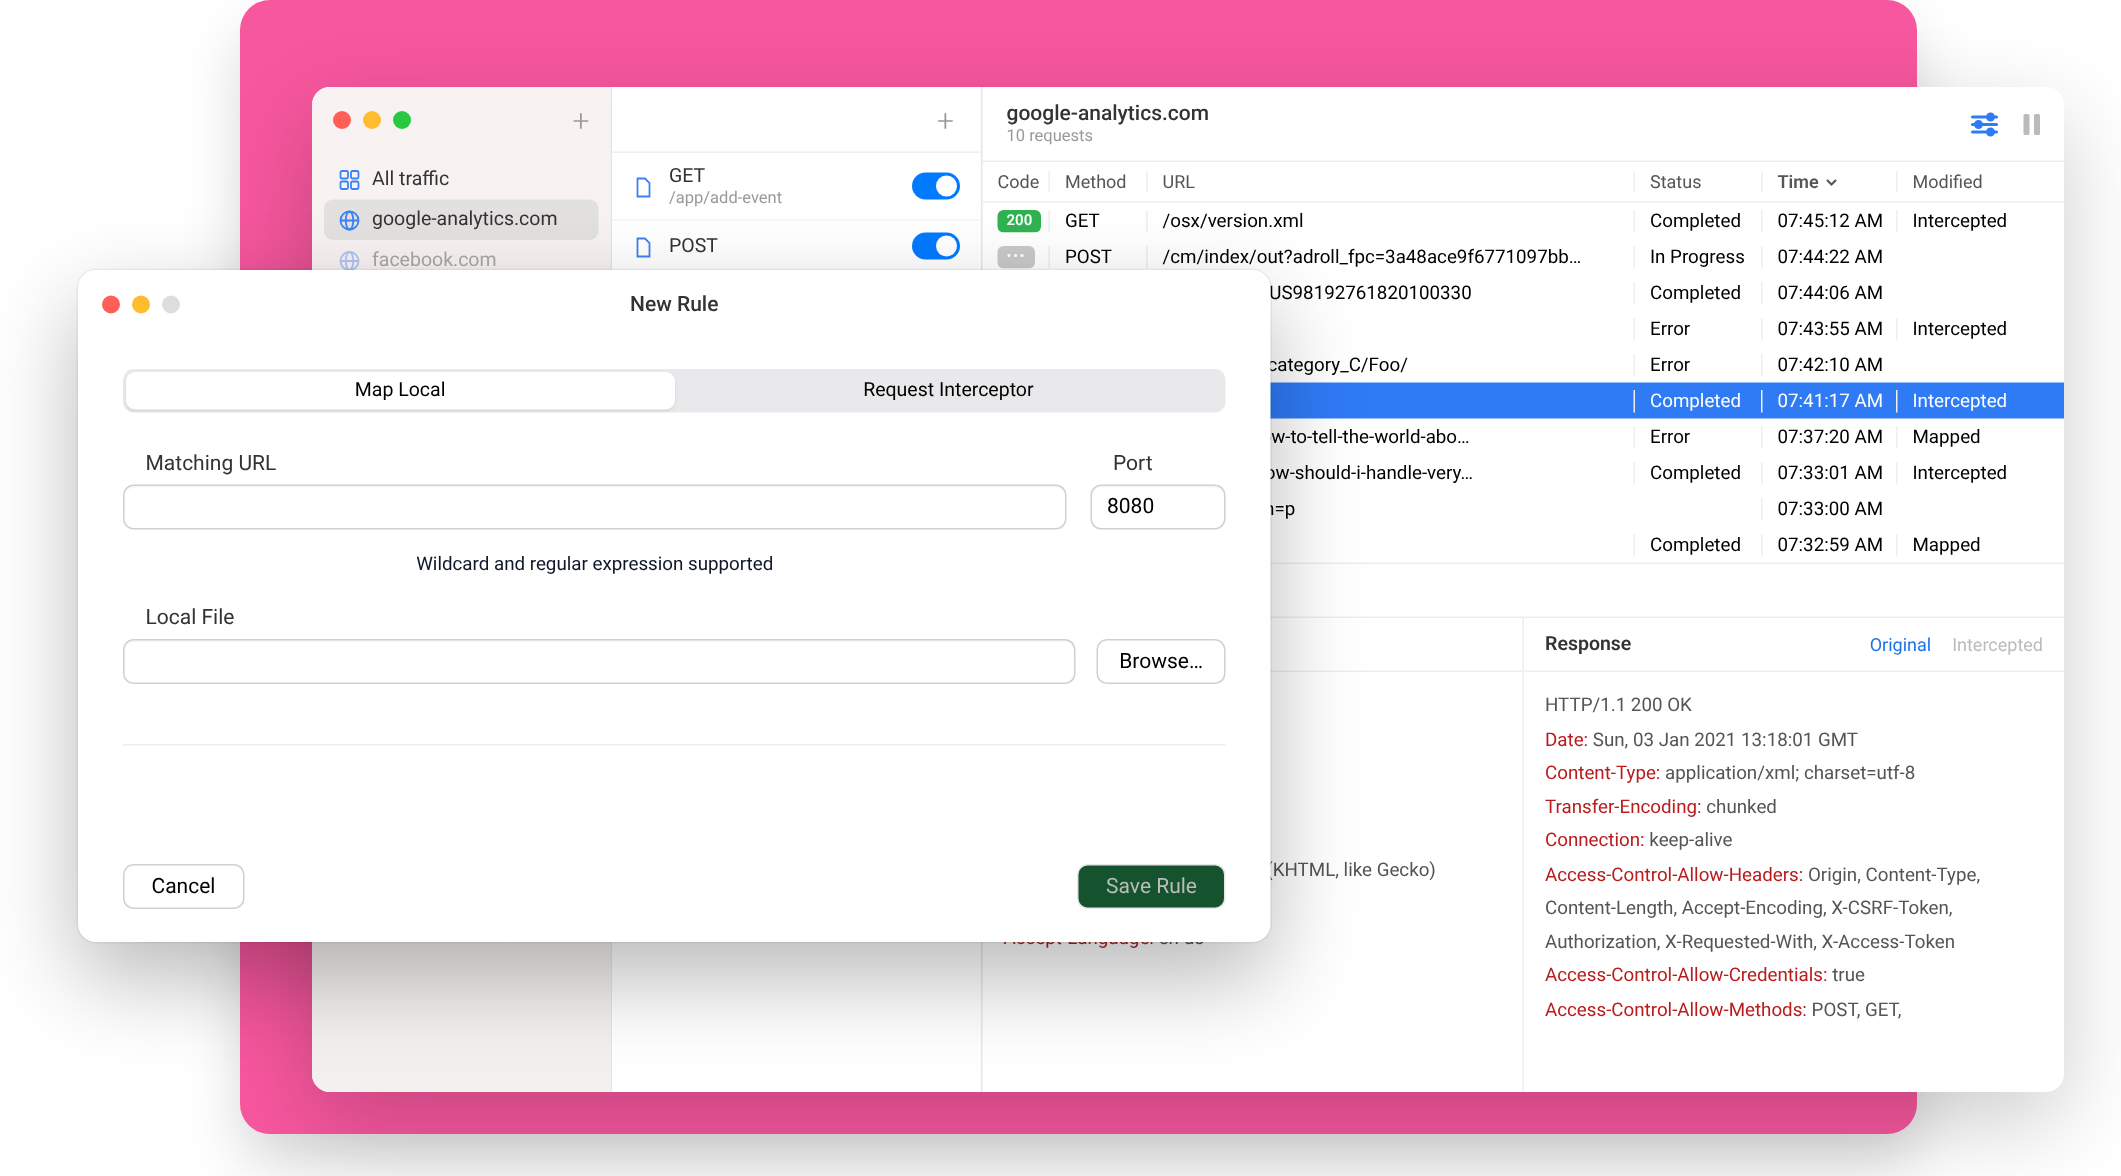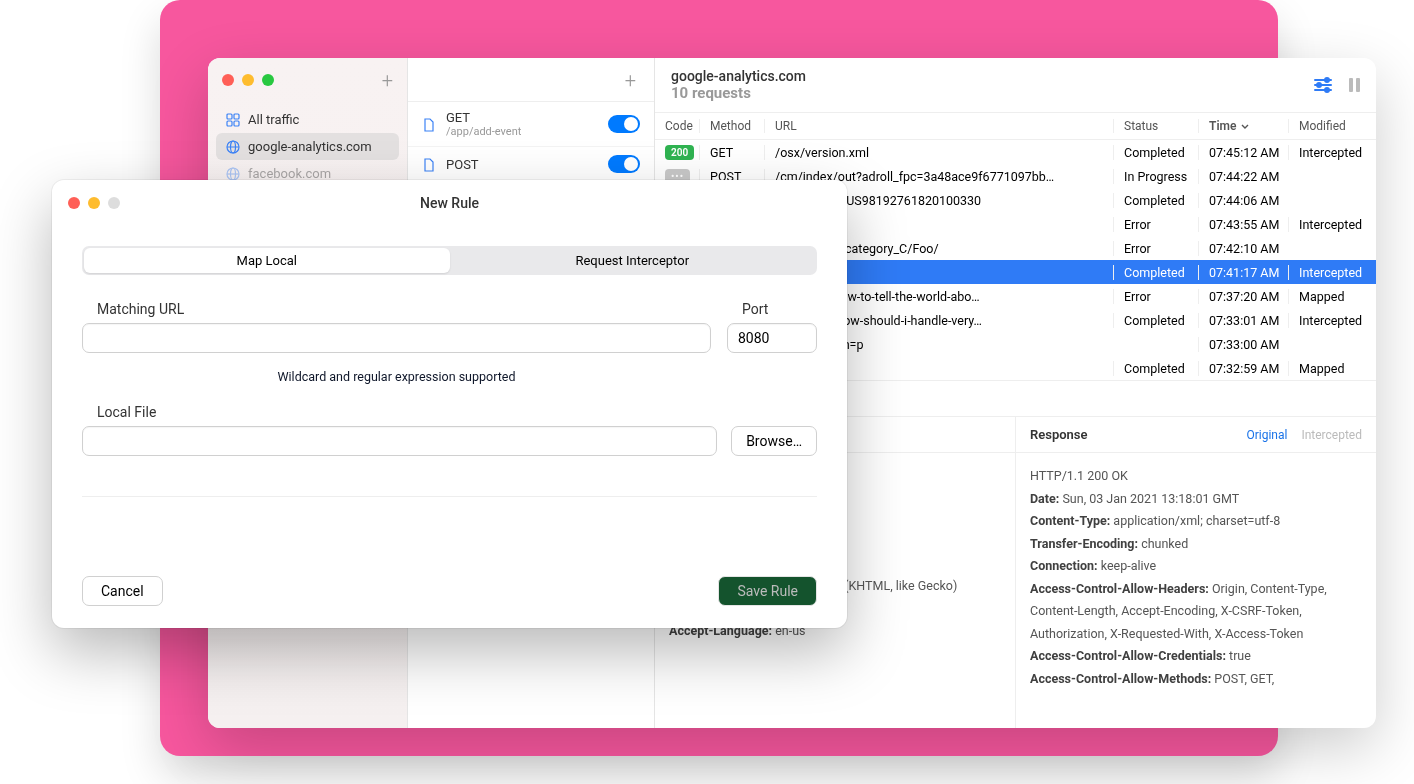--- a/index.html
+++ b/index.html
@@ -36,53 +36,53 @@
     .req-body { flex:1; min-width:0; }
     .req-method { font-size: 13px; color:#333; }
     .req-path { font-size: 11px; color:#999; white-space:nowrap; overflow:hidden; text-overflow:ellipsis; }
     .toggle { width: 32px; height: 18px; border-radius: 9px; background:#007aff; position:relative; }
     .toggle::after { content:""; position:absolute; right:2px; top:2px; width:14px; height:14px; border-radius:50%; background:#fff; }
 
     
     .content { flex:1; display:flex; flex-direction: column; min-width:0; }
     .content-header { padding: 10px 16px; border-bottom:1px solid #eee; display:flex; align-items:center; }
     .content-title { font-size: 14px; color:#333; font-weight:500; }
-    .content-sub { font-size: 15px; color:#999;font-weight:bold; }
+    .content-sub { font-size: 11px; color:#999; }
     .header-actions { margin-left:auto; display:flex; gap: 16px; align-items:center; }
     .toolbar-icon { width:20px; height:18px; cursor:pointer; }
     .pause-icon { display:flex; gap:3px; align-items:center; }
     .pause-icon span { width:4px; height:14px; background:#bbb; border-radius:1px; }
 
     
     .table-head { display:flex; font-size:12px; color:#555; border-bottom:1px solid #eee; padding: 6px 0; }
     .col { padding: 0 10px; }
     .col-code { width: 44px; }
     .col-method { width: 65px; border-left:1px solid #eee; }
     .col-url { flex:1; border-left:1px solid #eee; min-width:0; }
     .col-status { width: 85px; border-left:1px solid #eee; }
     .col-time { width: 90px; border-left:1px solid #eee; font-weight:600; display:flex; align-items:center; gap:4px; }
-    .col-modified { width: 88px; border-left:1px solid #eee; }
+    .col-modified { width: 112px; border-left:1px solid #eee; }
     .table-body { font-size:12.5px; }
     .row { display:flex; align-items:center; padding: 4px 0; height: 24px; }
     .row.selected { background:#2f7bf6; color:#fff; }
     .row .col { white-space:nowrap; overflow:hidden; text-overflow:ellipsis; }
     .badge-200 { display:inline-block; background:#2fb351; color:#fff; font-size:10px; padding:2px 6px; border-radius:4px; font-weight:600; }
     .badge-dots { display:inline-block; background:#c9c9c9; color:#fff; font-size:10px; padding:2px 6px; border-radius:4px; letter-spacing:1px; }
 
     
     .detail-path { padding: 10px 16px; border-top:1px solid #eee; font-size: 13px; color:#333; }
     .detail-split { display:flex; flex:1; min-height:0; border-top:1px solid #eee; }
     .panel { flex:1; min-width:0; display:flex; flex-direction:column; }
     .panel + .panel { border-left:1px solid #eee; }
     .panel-head { padding: 10px 14px; font-size:13px; font-weight:600; color:#333; display:flex; align-items:center; border-bottom:1px solid #eee; }
     .pill-group { margin-left:auto; display:flex; gap: 14px; font-size:12px; font-weight:400; }
     .pill-group .active { color:#1a73e8; }
     .pill-group .inactive { color:#bbb; }
     .panel-body { padding: 12px 14px; font-size: 12.5px; color:#555; line-height: 1.8; overflow:hidden; }
-    .panel-body b { font-weight:700; color:#404040; }
+    .panel-body b { font-weight:400; color:#b91c1c; }
 
     
     .modal { position:absolute; left: 52px; top: 180px; width: 795px; height: 448px; background:#fff; border-radius: 12px; box-shadow: 0 24px 60px rgba(0,0,0,0.28), 0 0 0 1px rgba(0,0,0,0.05); display:flex; flex-direction:column; }
     .modal-titlebar { height: 46px; display:flex; align-items:center; padding: 0 16px; position:relative; }
     .modal-title { position:absolute; left:0; right:0; text-align:center; font-size: 14px; font-weight:500; color:#333; pointer-events:none; }
     .modal-body { padding: 20px 30px 0 30px; flex:1; }
     .seg { display:flex; border-radius:7px; background:#e9e9eb; padding:2px; margin-bottom: 26px; }
     .seg-item { flex:1; text-align:center; padding: 5px 16px; font-size:13px; border-radius:6px; cursor:pointer; }
     .seg-item.active { background:#fff; box-shadow:0 1px 2px rgba(0,0,0,0.1); }
     .field-row { display:flex; gap: 16px; }

